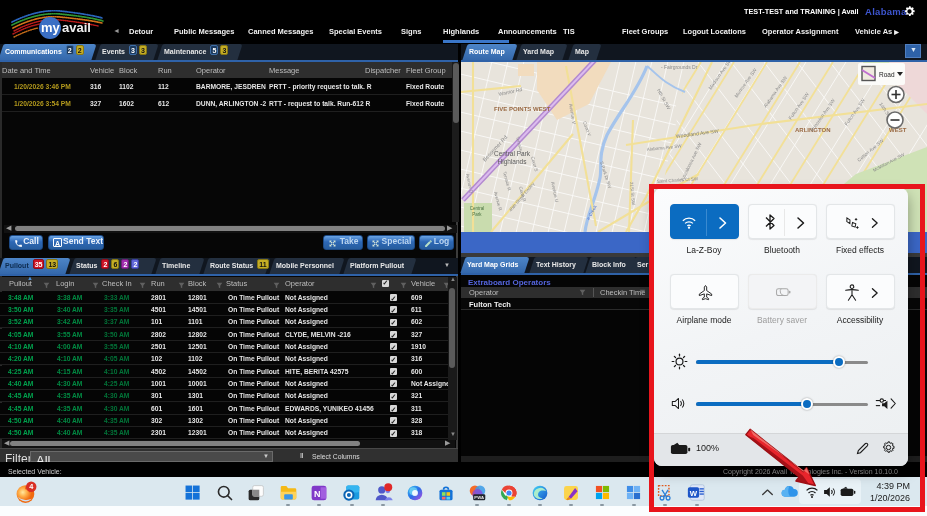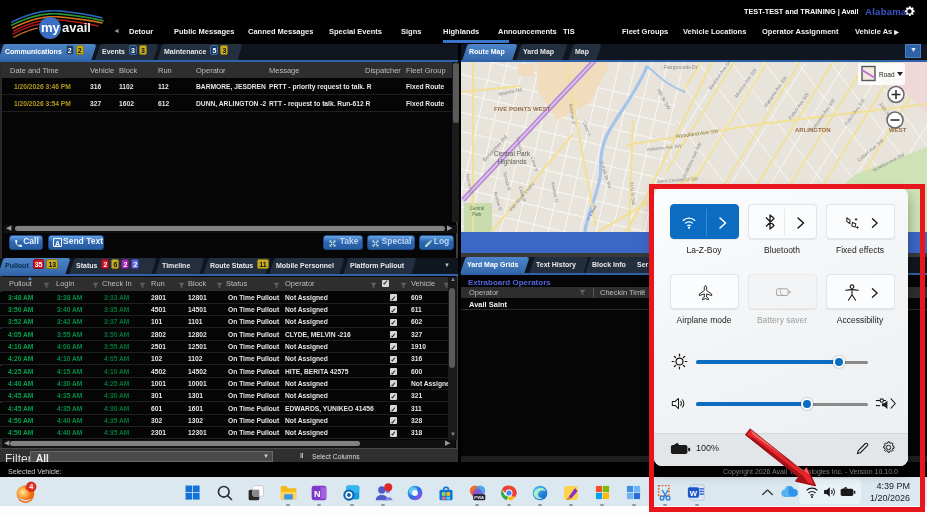--- a/index.html
+++ b/index.html
@@ -68,21 +68,21 @@
   <div class="abs menu" style="left:113px;color:#999;font-size:7px">◄</div>
   <div class="abs menu" style="left:129px">Detour</div>
   <div class="abs menu" style="left:174px">Public Messages</div>
   <div class="abs menu" style="left:248px">Canned Messages</div>
   <div class="abs menu" style="left:329px">Special Events</div>
   <div class="abs menu" style="left:401px">Signs</div>
   <div class="abs menu" style="left:443px">Highlands</div>
   <div class="abs menu" style="left:498px">Announcements</div>
   <div class="abs menu" style="left:563px">TIS</div>
   <div class="abs menu" style="left:622px">Fleet Groups</div>
-  <div class="abs menu" style="left:683px">Vehicle Locations</div>
+  <div class="abs menu" style="left:683px">Logout Locations</div>
   <div class="abs menu" style="left:762px">Operator Assignment</div>
   <div class="abs menu" style="left:855px">Vehicle As <span style="font-size:6px">▶</span></div>
   <div class="abs" style="left:443px;top:40px;width:66px;height:3px;background:#3a76c8"></div>
   <div class="abs" id="userinfo">TEST-TEST and TRAINING | Avail</div>
   <div class="abs" id="logout">Alabama</div>
   <svg class="abs" style="left:903px;top:5px" width="13" height="13" viewBox="0 0 24 24">
         <path fill="#fff" d="M12 8a4 4 0 100 8 4 4 0 000-8zm9.4 5.5l-2.1-.4a7 7 0 01-.7 1.7l1.3 1.8-2 2-1.8-1.3a7 7 0 01-1.7.7l-.4 2.1h-2.8l-.4-2.1a7 7 0 01-1.7-.7L7.3 18.6l-2-2 1.3-1.8a7 7 0 01-.7-1.7l-2.1-.4v-2.8l2.1-.4a7 7 0 01.7-1.7L5.3 6l2-2 1.8 1.3a7 7 0 011.7-.7l.4-2.1H14l.4 2.1a7 7 0 011.7.7L17.9 4l2 2-1.3 1.8a7 7 0 01.7 1.7l2.1.4z"></path>
       </svg>
   <div class="abs" style="left:905px;top:44px;width:16px;height:14px;background:#2e62a8;border:1px solid #507fc0;z-index:6">
         <span style="position:absolute;left:4px;top:1px;font-size:7px;color:#dce8f4">▼</span>
@@ -98,21 +98,21 @@
   <div class="tab act" style="left:4px;width:50px"><span>Route Map</span></div>
   <div class="tab" style="left:58px;width:46px"><span>Yard Map</span></div>
   <div class="tab" style="left:110px;width:28px"><span>Map</span></div>
 </div>
 <div class="abs blueline" style="left:0;top:60px;width:458px;height:2px"></div>
 <div class="abs blueline" style="left:461px;top:60px;width:466px;height:2px"></div>
 
 <div class="abs" style="left:0;top:62px;width:458px;height:400px;background:#060606;border-right:2px solid #3c3c3c;border-left:2px solid #2a2a2a">
 
   <div class="abs thead" style="left:0;top:0;width:450px;height:16px">
-    <span style="left:8px">Date and Time</span>
+    <span style="left:0">Date and Time</span>
         <span style="left:88px">Vehicle</span>
         <span style="left:117px">Block</span>
         <span style="left:156px">Run</span>
         <span style="left:194px">Operator</span>
         <span style="left:267px">Message</span>
         <span style="left:363px">Dispatcher</span>
         <span style="left:404px">Fleet Group</span>
         <span style="left:452px">F</span>
   </div>
 
@@ -355,21 +355,21 @@
 <span class="abs" style="left:450px;top:276px;color:#888;font-size:6px">▲</span>
 <span class="abs" style="left:450px;top:431px;color:#888;font-size:6px">▼</span>
 <div class="vsb" style="left:449px;top:288px;height:80px"></div>
 <div class="abs" style="left:2px;top:440px;width:453px;height:8px;background:#111"></div>
 <span class="abs" style="left:4px;top:439px;color:#9a9a9a;font-size:7px">◀</span>
 <span class="abs" style="left:445px;top:439px;color:#9a9a9a;font-size:7px">▶</span>
 <div class="hsb" style="left:10px;top:441px;width:350px"></div>
 <div class="abs" style="left:0;top:448px;width:458px;height:14px;background:#303030;border-top:1px solid #484848">
 <span style="position:absolute;left:5px;top:3px;font-size:12px;color:#ddd">Filter:</span>
 <div style="position:absolute;left:30px;top:1.5px;width:243px;height:11px;background:#4a4a4a;border:1px solid #6a6a6a">
-        <span style="position:absolute;left:5px;top:1px;font-size:10px;color:#eee;font-weight:bold">All</span>
+        <span style="position:absolute;left:5px;top:1px;font-size:13px;color:#eee;font-weight:normal">All</span>
         <span style="position:absolute;right:3px;top:1.5px;font-size:6px;color:#ccc">▼</span>
       </div>
 <span style="position:absolute;left:300px;top:3px;font-size:7px;color:#ccc;font-weight:bold">‖</span>
       <span style="position:absolute;left:312px;top:4px;font-size:6.8px;color:#ddd">Select Columns</span>
 </div>
 
 <svg class="abs" style="left:461px;top:62px" width="466" height="170" viewBox="0 0 466 170">
 <defs>
         <clipPath id="mapR">
           <polygon points="192,170 228,0 466,0 466,170"></polygon>
@@ -524,21 +524,21 @@
     <span style="left:8px;top:1px">Operator</span>
     <svg class="funnel" style="left:118px;top:2px" viewBox="0 0 10 10">
           <path fill="#8a8a8a" d="M1 1h8L6 5.5V9L4 8V5.5z"></path>
         </svg>
     <span style="left:132px;top:1px;border-left:1px solid #555;padding-left:6px">Checkin Time</span>
     <svg class="funnel" style="left:178px;top:2px" viewBox="0 0 10 10">
           <path fill="#8a8a8a" d="M1 1h8L6 5.5V9L4 8V5.5z"></path>
         </svg>
   </div>
   <div style="position:absolute;left:0;top:23px;width:466px;height:12px;background:#070707;border-bottom:1px solid #2a2a2a">
-    <span style="position:absolute;left:8px;top:2px;font-size:7.5px;font-weight:bold;color:#f0f0f0">Avail Saint</span>
+    <span style="position:absolute;left:8px;top:2px;font-size:7.5px;font-weight:bold;color:#f0f0f0">Fulton Tech</span>
   </div>
   <div style="position:absolute;left:0;top:181px;width:466px;height:6px;background:#1e1e1e"></div>
 </div>
 
 <div class="abs" style="left:0;top:462px;width:927px;height:16px;background:#000">
   <span style="position:absolute;left:8px;top:6px;font-size:7px;color:#cfcfcf">Selected Vehicle:</span>
   <span style="position:absolute;left:723px;top:6px;font-size:7px;color:#9a9a9a">Copyright 2026 Avail Technologies Inc. - Version 10.10.0</span>
 </div>
 
 <div class="abs" style="left:0;top:477px;width:927px;height:29px;background:#dbe8ef"></div>

